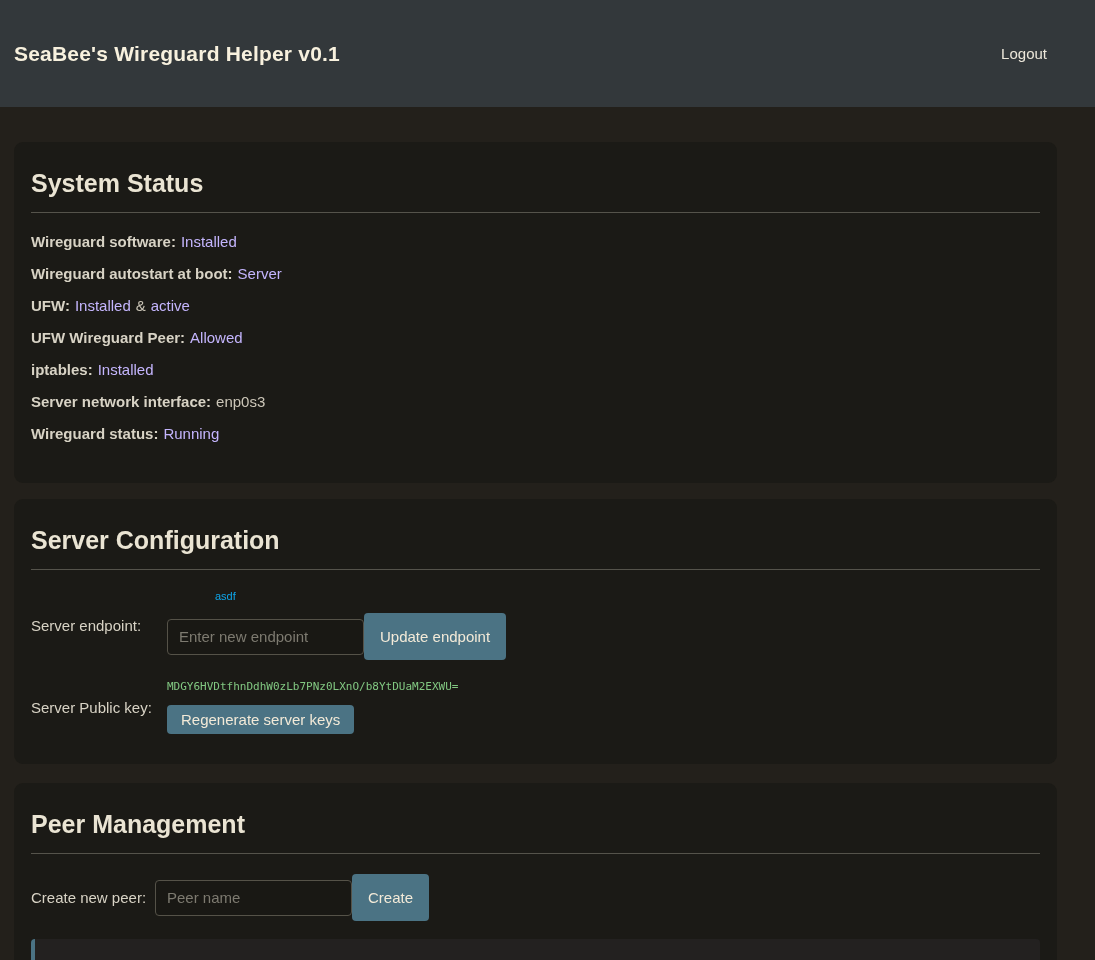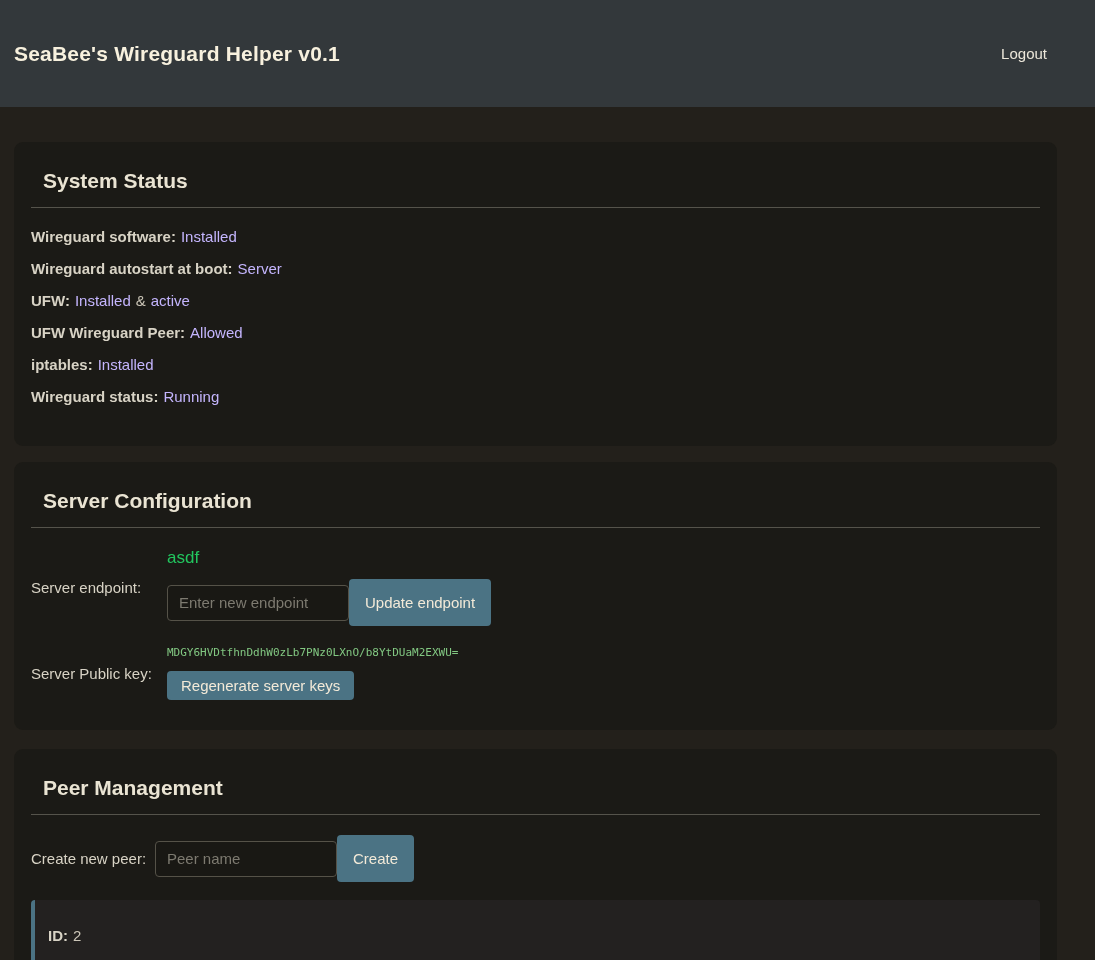--- a/index.html
+++ b/index.html
@@ -39,22 +39,22 @@
   main { padding: 0 38px 0 14px; }
   .card {
     background: #1b1a16;
     border-radius: 9px;
     padding: 27px 17px 30px 17px;
   }
   .card-first  { margin-top: 35px; }
   .card-mid    { margin-top: 16px; }
   .card-last   { margin-top: 19px; padding-bottom: 60px; }
   h2 {
-    margin: 0 0 14px 12px;
-    font-size: 21px;
+    margin: 0 0 14px 0;
+    font-size: 25px;
     font-weight: bold;
     color: #eae4d3;
   }
   .divider {
     border: none;
     border-top: 1px solid #55534b;
     margin: 0;
   }
   
   .status-list { margin-top: 21px; }
@@ -78,33 +78,34 @@
   }
   .config-label {
     width: 136px;
     flex-shrink: 0;
     font-size: 15px;
     font-weight: normal;
     color: #d8d3c5;
   }
   .create-label { width: 124px; }
   .current-value {
-    font-size: 17px;
-    color: #22c55e;
+    font-size: 11px;
+    color: #0ea5e9;
     margin-bottom: 11px;
+    margin-left: 48px;
   }
   .input-line { display: flex; align-items: center; }
   .text-input {
     background: #191814;
     border: 1px solid #555248;
     border-radius: 4px;
     color: #ccc6b8;
     font-size: 15px;
     padding: 8px 11px;
-    width: 182px;
+    width: 197px;
     height: 36px;
     font-family: "Liberation Sans", sans-serif;
     outline: none;
   }
   .text-input::placeholder { color: #7d7a70; }
   .btn {
     background: #4b7384;
     color: #f3ead8;
     border: none;
     border-radius: 4px;
@@ -156,20 +157,23 @@
         <span class="status-label">Wireguard autostart at boot:</span><span class="val ok">Server</span>
       </p>
       <p class="status-row">
         <span class="status-label">UFW:</span><span class="val ok">Installed</span><span class="sep">&amp;</span><span class="val ok">active</span>
       </p>
       <p class="status-row">
         <span class="status-label">UFW Wireguard Peer:</span><span class="val ok">Allowed</span>
       </p>
       <p class="status-row">
         <span class="status-label">iptables:</span><span class="val ok">Installed</span>
+      </p>
+      <p class="status-row">
+        <span class="status-label">Server network interface:</span><span class="val plain">enp0s3</span>
       </p>
       <p class="status-row">
         <span class="status-label">Wireguard status:</span><span class="val ok">Running</span>
       </p>
     </div>
   </section>
 
   <section class="card card-mid">
     <h2>Server Configuration</h2>
     <hr class="divider">

